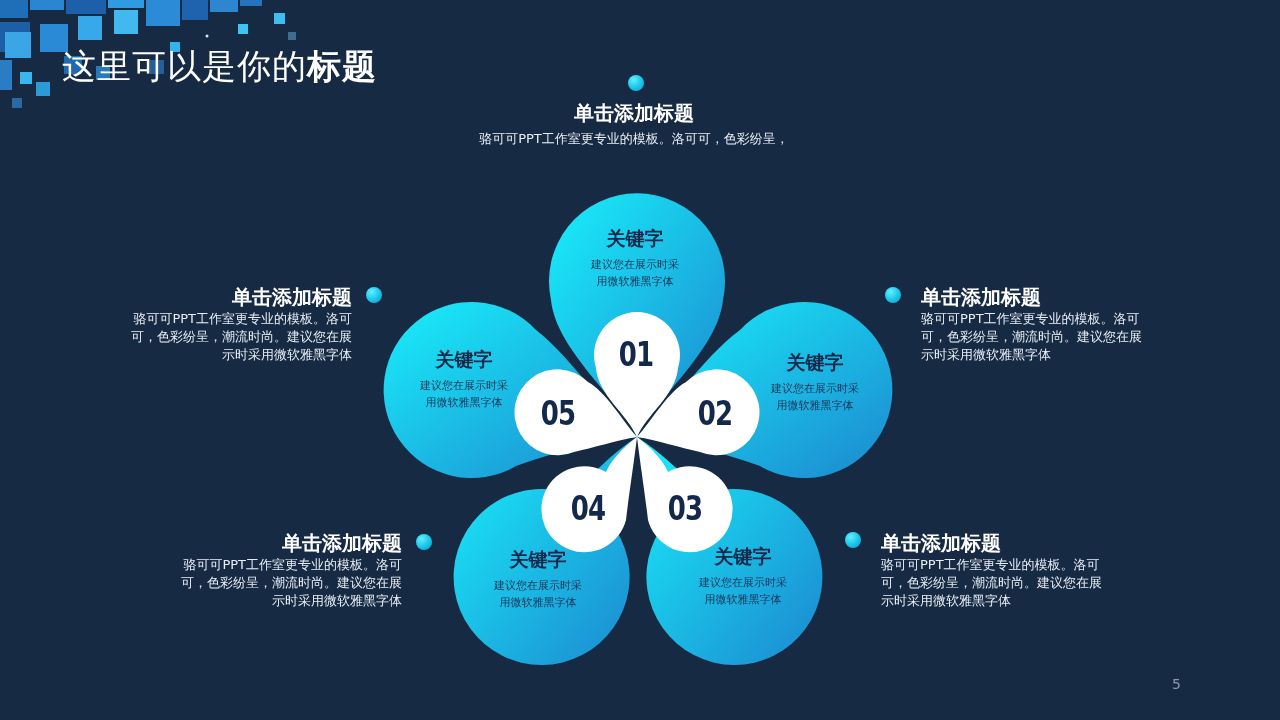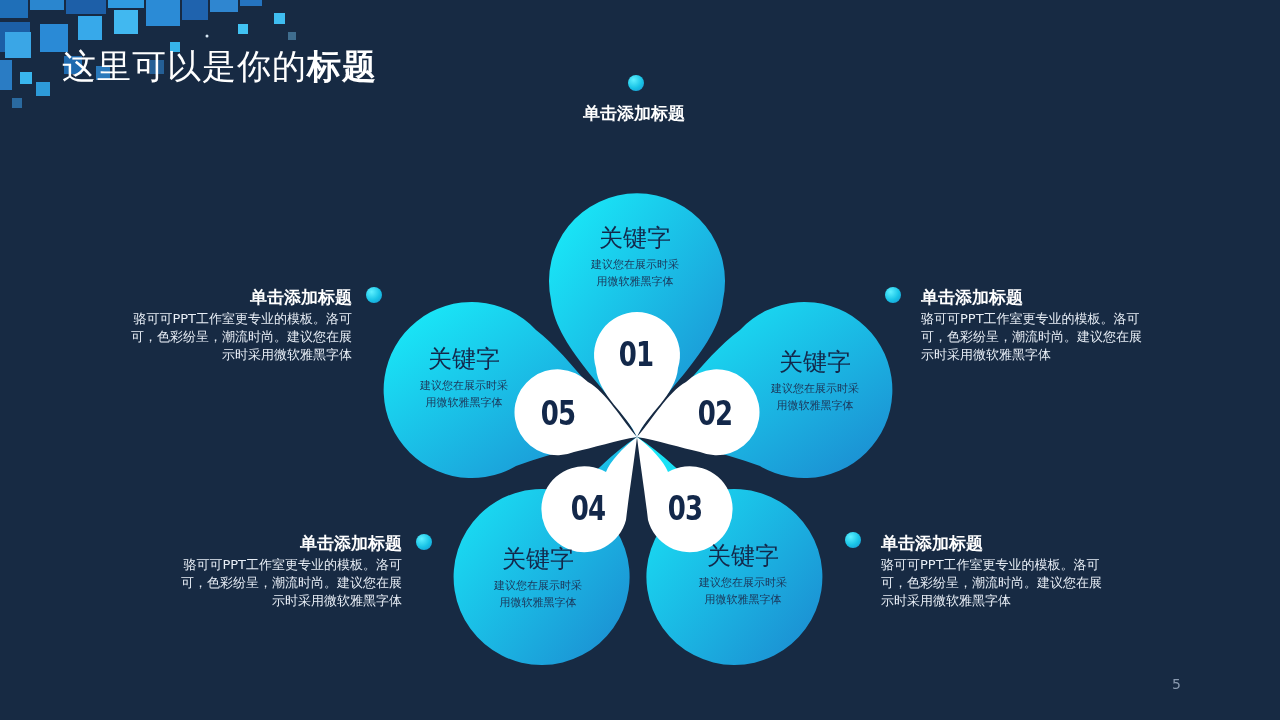--- a/index.html
+++ b/index.html
@@ -3,26 +3,26 @@
 <meta charset="utf-8">
 <style>
   html,body{margin:0;padding:0;}
   body{width:1280px;height:720px;overflow:hidden;background:#172a43;position:relative;font-family:"DejaVu Sans","Liberation Sans",sans-serif;}
   .slide{position:absolute;left:0;top:0;width:1272px;height:720px;background:#172a43;}
   .deco{position:absolute;left:0;top:0;}
   .title{position:absolute;left:62px;top:44px;font-size:34px;color:#ffffff;font-weight:200;letter-spacing:1px;white-space:nowrap;}
   .title .bold{font-weight:bold;}
   svg.flower{position:absolute;left:0;top:0;}
   .kw{position:absolute;width:160px;text-align:center;color:#13284a;}
-  .kw .k{font-size:24px;font-weight:normal;line-height:24px;}
+  .kw .k{font-size:19px;font-weight:bold;line-height:24px;}
   .kw .d{font-size:11px;line-height:17px;margin-top:6px;color:#1c3558;}
   .num{position:absolute;width:80px;text-align:center;font-size:34px;font-weight:bold;color:#13284a;font-family:"DejaVu Sans Condensed","DejaVu Sans","Liberation Sans",sans-serif;letter-spacing:-1px;transform:scaleX(0.85);}
   .dot{position:absolute;width:16px;height:16px;border-radius:50%;background:radial-gradient(circle at 35% 30%,#5ef0ff 0%,#18c3e6 55%,#1a8fd0 100%);}
   .block{position:absolute;color:#ffffff;}
-  .block .h{font-size:17px;font-weight:bold;line-height:26px;}
+  .block .h{font-size:20px;font-weight:bold;line-height:26px;}
   .block .p{font-size:13px;line-height:18px;color:#e8eef6;}
   .right-align{text-align:right;}
   .center-align{text-align:center;}
   .pagenum{position:absolute;left:1172px;top:676px;font-size:14px;color:#8a9ab0;}
 </style>
 </head>
 <body>
 
 <div class="slide">
 
@@ -111,21 +111,21 @@
   </div>
 
   <div class="dot" style="left:628px;top:75px;"></div>
   <div class="dot" style="left:366px;top:287px;"></div>
   <div class="dot" style="left:885px;top:287px;"></div>
   <div class="dot" style="left:416px;top:534px;"></div>
   <div class="dot" style="left:845px;top:532px;"></div>
 
   <div class="block center-align" style="left:434px;top:100px;width:400px;">
     <div class="h">单击添加标题</div>
-    <div class="p" style="margin-top:4px;"><br></div>
+    <div class="p" style="margin-top:4px;"><span>骆可可PPT工作室更专业的模板。洛可可，色彩纷呈，</span><br></div>
   </div>
 
   <div class="block right-align" style="left:92px;top:284px;width:260px;">
     <div class="h">单击添加标题</div>
     <div class="p"><span>骆可可PPT工作室更专业的模板。洛可</span><br><span>可，色彩纷呈，潮流时尚。建议您在展</span><br><span>示时采用微软雅黑字体</span></div>
   </div>
 
   <div class="block" style="left:921px;top:284px;width:270px;">
     <div class="h">单击添加标题</div>
     <div class="p"><span>骆可可PPT工作室更专业的模板。洛可</span><br><span>可，色彩纷呈，潮流时尚。建议您在展</span><br><span>示时采用微软雅黑字体</span></div>

